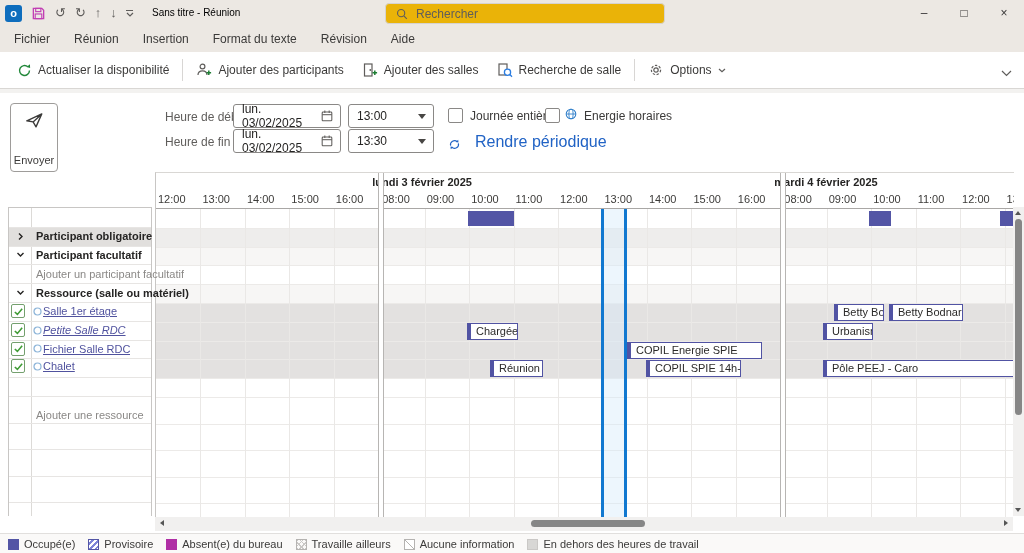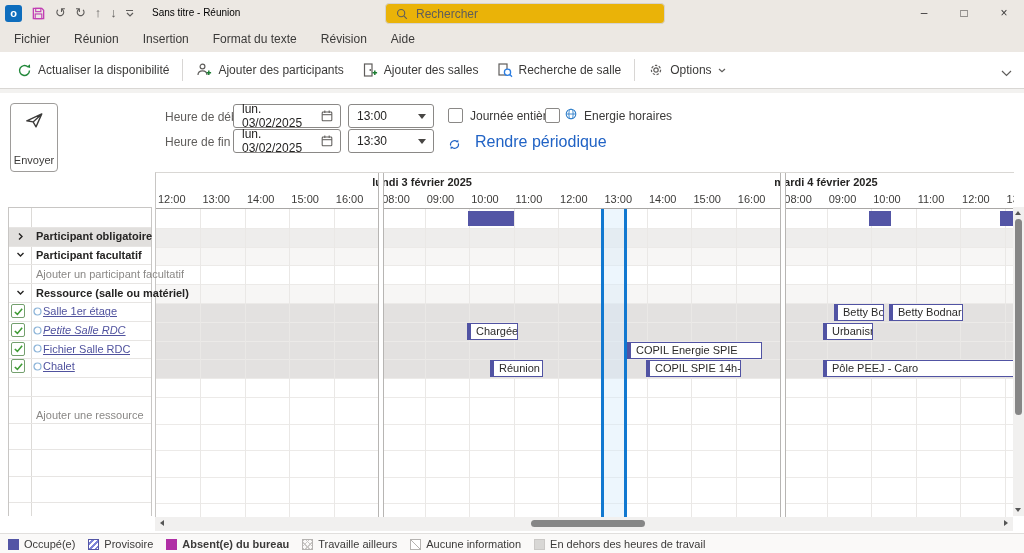--- a/index.html
+++ b/index.html
@@ -458,21 +458,21 @@
         <div class="litem">
           <div class="sw sw-busy"></div>
           <div style="display: inline;">Occupé(e)</div>
         </div>
         <div class="litem">
           <div class="sw sw-tent"></div>
           <div style="display: inline;">Provisoire</div>
         </div>
         <div class="litem">
           <div class="sw sw-oof"></div>
-          <div style="display: inline; font-weight: bold;">Absent(e) du bureau</div>
+          <div style="display: inline;">Absent(e) du bureau</div>
         </div>
         <div class="litem">
           <div class="sw sw-else"></div>
           <div style="display: inline;">Travaille ailleurs</div>
         </div>
         <div class="litem">
           <div class="sw sw-none"></div>
           <div style="display: inline;">Aucune information</div>
         </div>
         <div class="litem">

